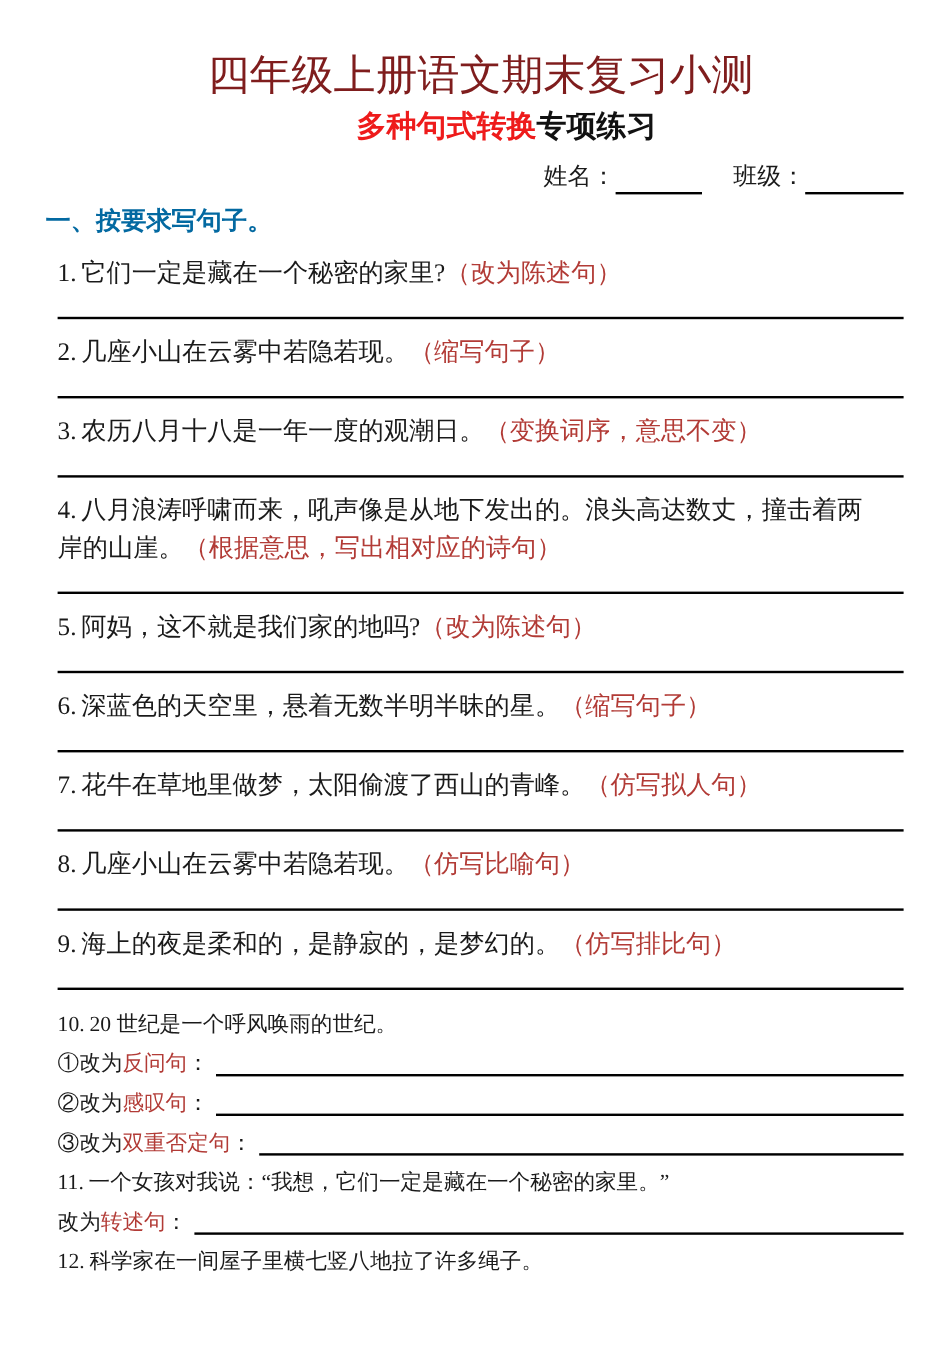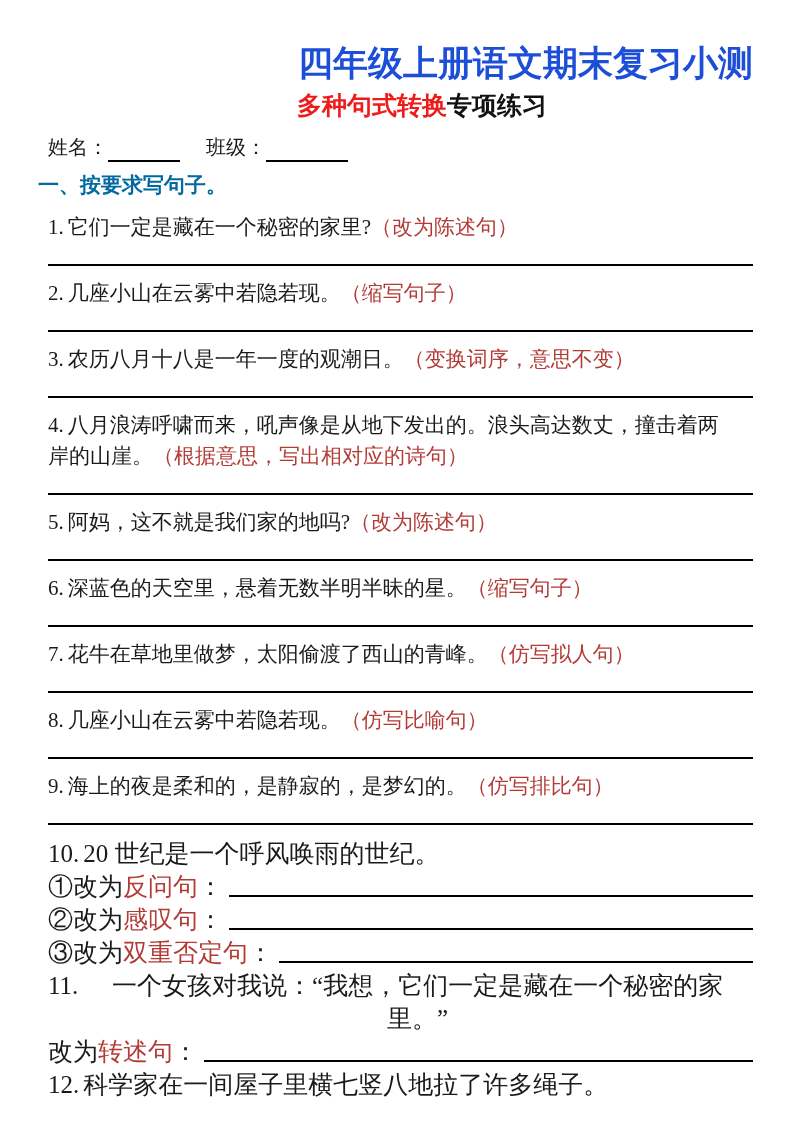--- a/index.html
+++ b/index.html
@@ -8,39 +8,40 @@
     width:793px;height:1122px;
     background:#ffffff;
     box-sizing:border-box;
     padding:40px 40px 0 48px;
     font-family:"Liberation Serif","DejaVu Serif",serif;
     color:#1a1a1a;
     overflow:hidden;
   }
   .title{
     font-family:"Liberation Sans","DejaVu Sans",sans-serif;
-    font-weight:700;
+    font-weight:400;
     font-size:35px;
     line-height:46px;
-    text-align:right;
-    color:#1d4ed8;
+    text-align:center;
+    color:#7f1d1d;
     margin:0;
   }
   .subtitle{
     font-family:"Liberation Sans","DejaVu Sans",sans-serif;
     font-weight:700;
     font-size:25px;
     line-height:33px;
     text-align:center;
     color:#111;
     margin:3px 0 0 0;
   }
   .subtitle .accent{color:var(--accent,#ee1b1b);margin-left:43px;}
   .meta{
     display:flex;
+    justify-content:flex-end;
     align-items:flex-end;
     font-size:20px;
     line-height:30px;
     margin-top:10px;
     color:#1a1a1a;
   }
   .meta .blank{
     border-bottom:2px solid #000;
     height:22px;
   }
@@ -63,23 +64,22 @@
   .qnum{margin-right:4px;}
   .hint{color:var(--hint,#b23b36);}
   .ansline{
     border-bottom:2px solid #000;
     margin-top:21px;
     height:0;
   }
   .tail{margin-top:12px;}
   .row{
     display:flex;
-    font-size:25px;
+    font-size:18px;
     line-height:33px;
-    text-align:center;
   }
   .row .fill{
     flex:1;
     height:0;
     border-bottom:2px solid #000;
     align-self:flex-end;
     margin:0 0 6px 6px;
   }
 </style>
 </head>

